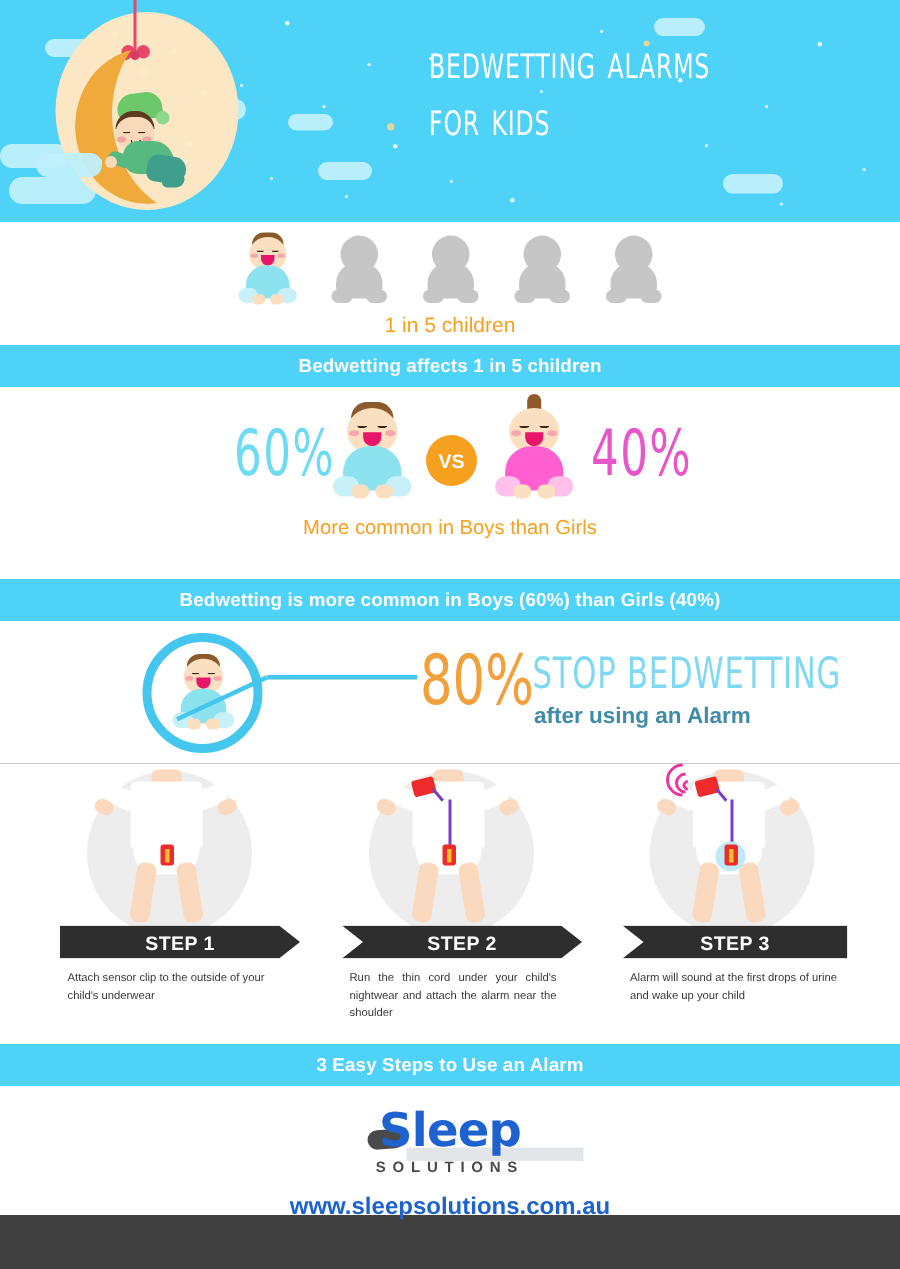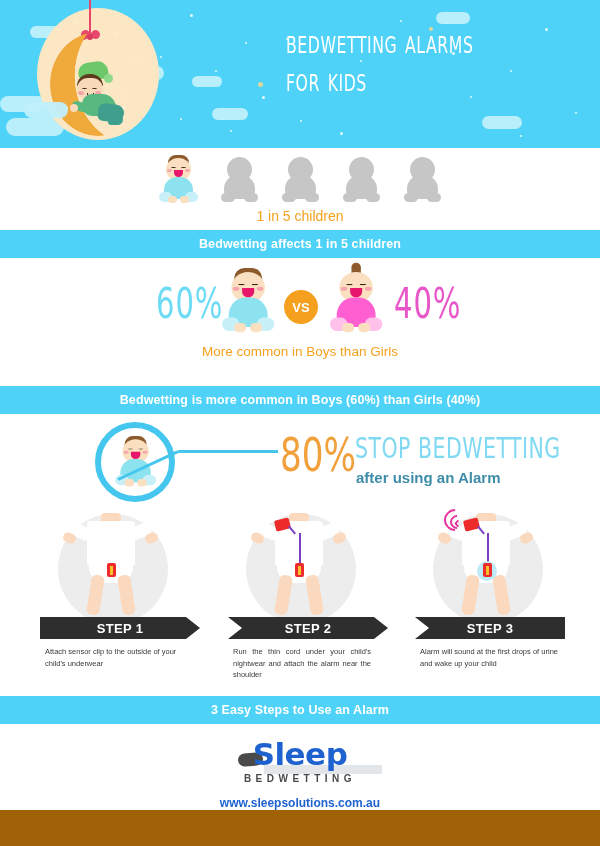--- a/index.html
+++ b/index.html
@@ -3,21 +3,21 @@
 <meta charset="utf-8">
 <style>
   * { box-sizing: border-box; margin: 0; padding: 0; }
   html, body { width: 600px; height: 846px; }
   body {
     font-family: "Liberation Sans", sans-serif;
     background: #ffffff;
     overflow: hidden;
     position: relative;
   }
-  .page { width: 600px; height: 846px; position: relative; overflow: hidden; background:#a16207; }
+  .page { width: 600px; height: 846px; position: relative; overflow: hidden; background:#404040; }
 
   
   .header {
     position: relative;
     width: 600px; height: 148px;
     background: #4FD2F7;
     overflow: hidden;
   }
   .hdr-title {
     position: absolute;
@@ -210,21 +210,21 @@
   .pillow { position:absolute; left:-6px; top:17px; width:25px; height:13px; background:#4A4A4A; border-radius:7px; transform:rotate(-4deg); }
   .underbar { position:absolute; left:20px; top:29px; width:118px; height:9px; background:#E3E6E8; }
   .sleep-word {
     position:relative; color:#1E62D0; font-size:31px; font-weight:bold;
     font-family:"DejaVu Sans","Liberation Sans",sans-serif; letter-spacing:-0.5px;
   }
   .sol-word {
     color:#4A4A4A; font-size:10px; font-weight:bold; letter-spacing:4.5px;
     text-align:center; margin-top:1px;
   }
-  .url { color:#1E62D0; font-weight:bold; font-size:12px; text-align:center; }
+  .url { color:#1E62D0; font-weight:bold; font-size:16px; text-align:center; }
 </style>
 </head>
 <body>
 
 <div class="page">
 
   <div class="header">
 
     <div class="star" style="left:190px;top:14px;width:3px;height:3px;"></div>
     <div class="star" style="left:245px;top:42px;width:2px;height:2px;"></div>
@@ -505,19 +505,19 @@
   <div class="band" style="height:28px;">
     <span class="band-text" style="font-size:12.5px;">3 Easy Steps to Use an Alarm</span>
   </div>
 
   <div class="footer" style="height:86px;">
     <div class="logo-wrap" style="top:12px;">
       <div class="logo-row">
         <div class="pillow"></div>
         <div class="underbar"></div>
         <div class="sleep-word">Sleep</div>
-        <div class="sol-word">BEDWETTING</div>
+        <div class="sol-word">SOLUTIONS</div>
       </div>
     </div>
     <div class="url" style="position:absolute;left:0;top:72px;width:600px;">www.sleepsolutions.com.au</div>
   </div>
 
 </div>
 
 </body></html>

